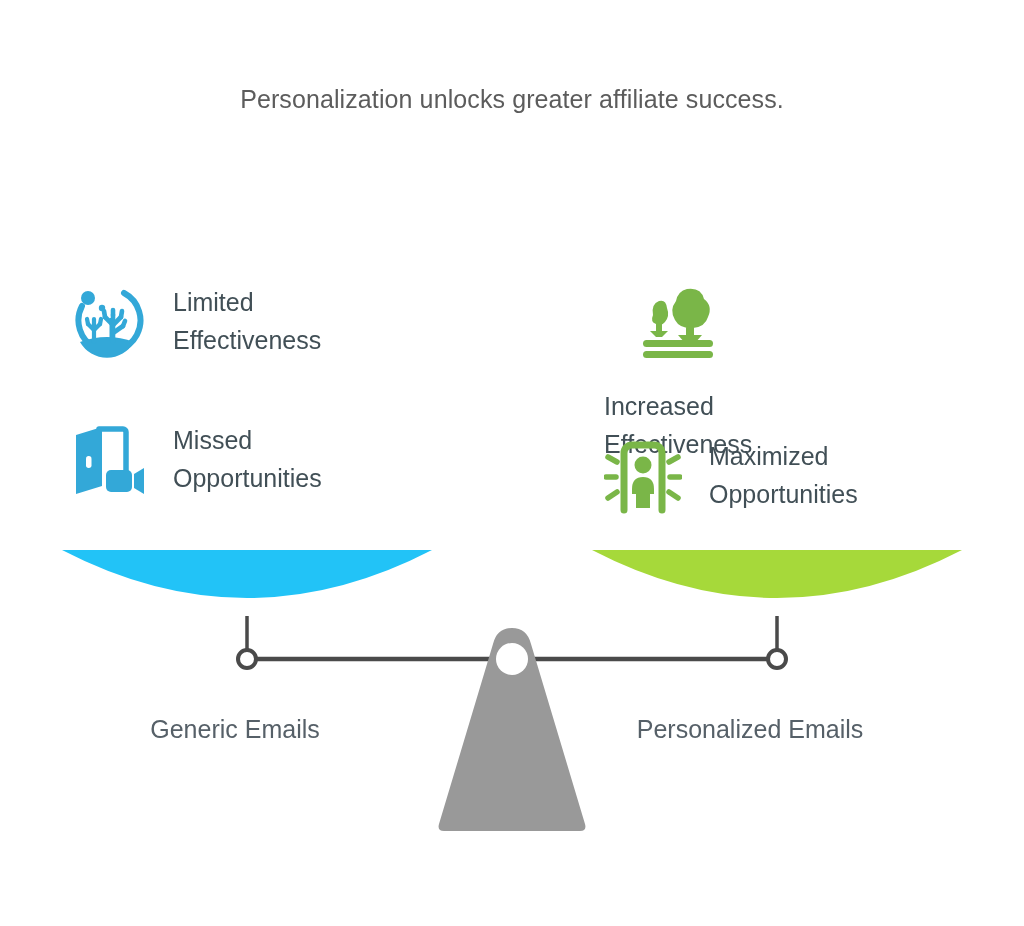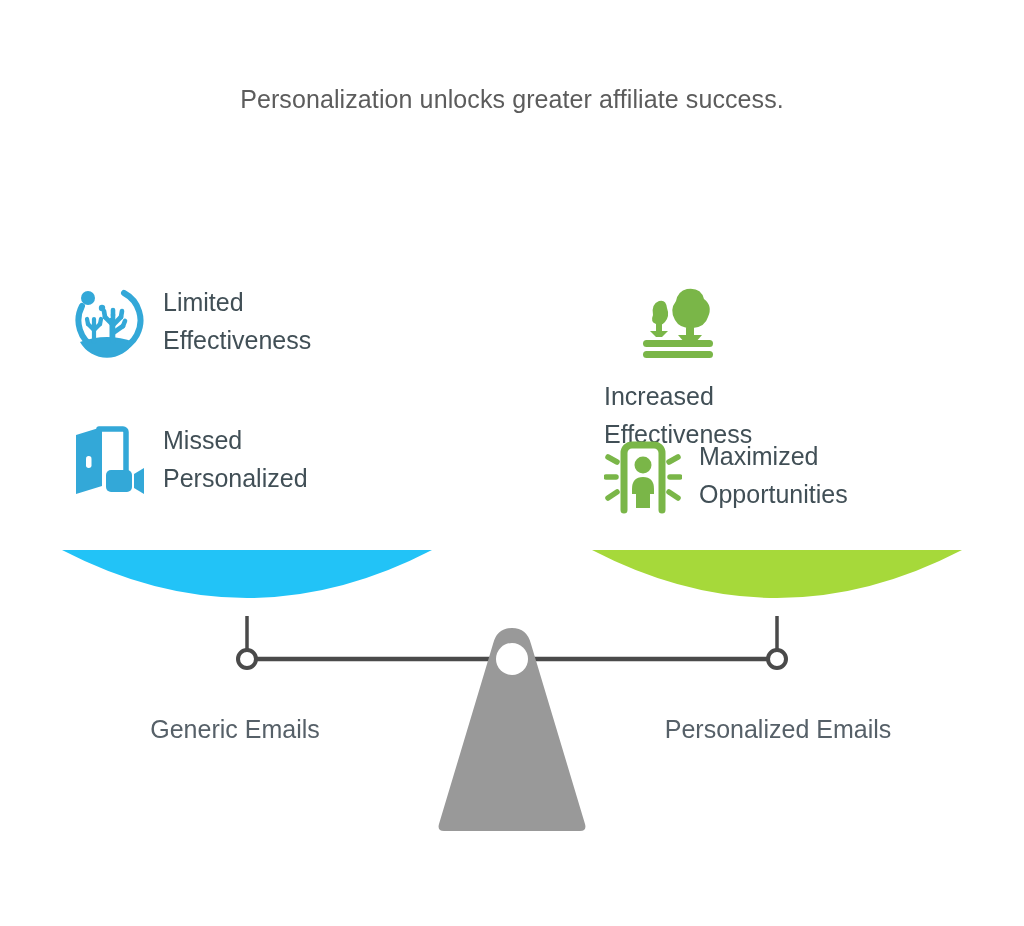--- a/index.html
+++ b/index.html
@@ -32,21 +32,21 @@
     color: #5c5c5c;
     letter-spacing: 0.1px;
     white-space: nowrap;
   }
 
   
   .feature {
     position: absolute;
     display: flex;
     align-items: center;
-    gap: 17px;
+    gap: 27px;
   }
   .feature .ico {
     flex: 0 0 auto;
     width: 78px;
     height: 78px;
     display: block;
   }
   .feature .lbl {
     font-size: 25px;
     line-height: 38px;
@@ -73,21 +73,21 @@
   .pan-caption {
     position: absolute;
     top: 712px;
     font-size: 25px;
     line-height: 34px;
     color: #566068;
     text-align: center;
     white-space: nowrap;
   }
   .cap-left  { left: 85px;  width: 300px; }
-  .cap-right { left: 628px; width: 300px; }
+  .cap-right { left: 600px; width: 300px; }
 </style>
 </head>
 <body>
 
 <div id="canvas">
 
   <div class="title">Personalization unlocks greater affiliate success.</div>
 
   <div class="feature f-left-1">
     <span class="ico">
@@ -139,21 +139,21 @@
         <path d="M8 15 L34 7 V66 L8 74 Z" fill="#33a8d8"></path>
 
         <rect x="18" y="36" width="5.5" height="12" rx="2.7" fill="#ffffff"></rect>
 
         <rect x="38" y="50" width="26" height="22" rx="5" fill="#33a8d8"></rect>
 
         <path d="M66 54 L76 48 V74 L66 68 Z" fill="#33a8d8"></path>
       </svg>
     </span>
     <span class="lbl">Missed
-Personalized</span>
+Opportunities</span>
   </div>
 
   <div class="feature f-right-1">
     <span class="ico">
       <svg viewBox="0 0 78 78" width="78" height="78" aria-hidden="true">
         <g fill="#7ab648">
 
           <path d="M14 33 Q12 22 20 19 Q27 17 28 26 Q31 34 26 40 Q22 45 17 42 Q11 40 14 33 Z"></path>
           <rect x="17" y="40" width="6" height="12" rx="1"></rect>
           <path d="M11 49 H29 L23 55 H17 Z"></path>

